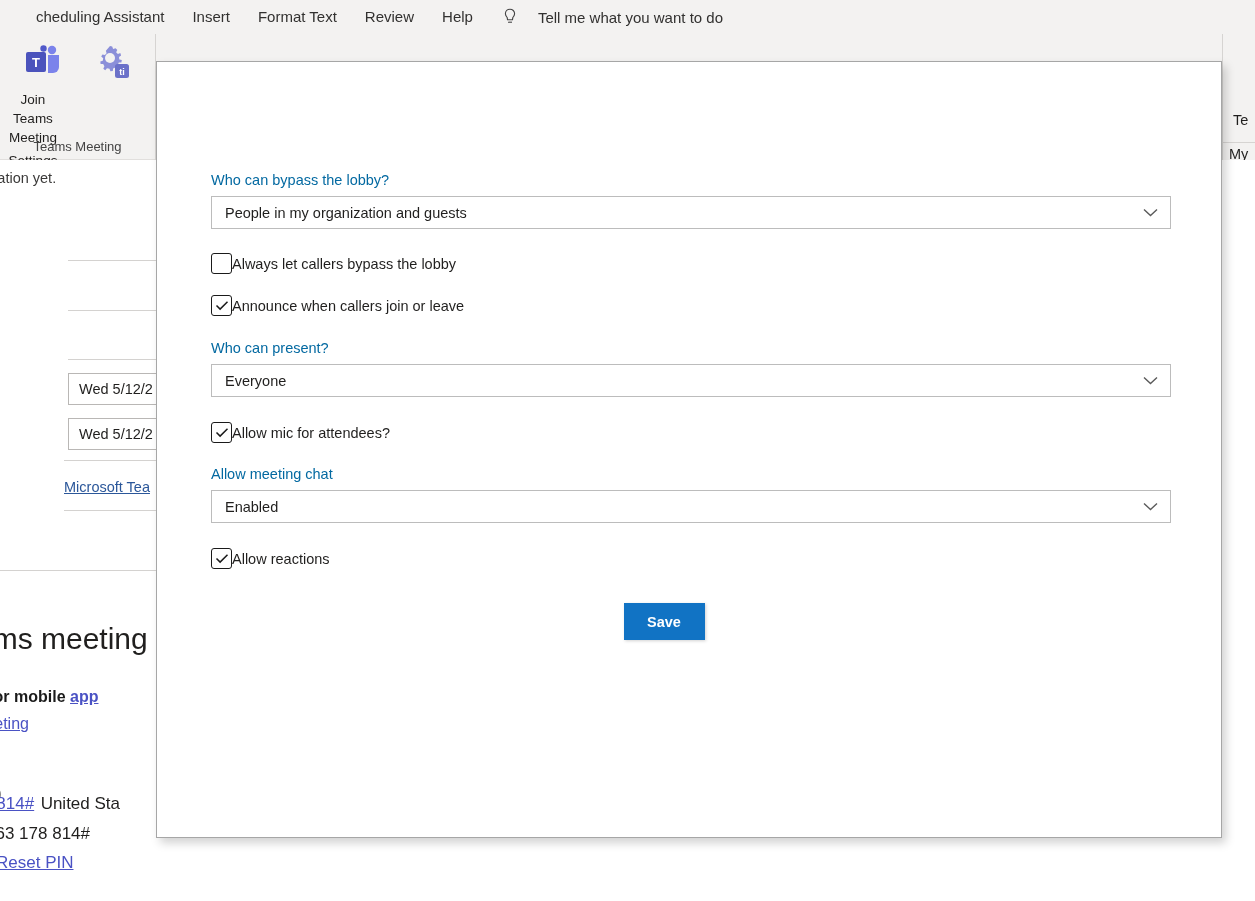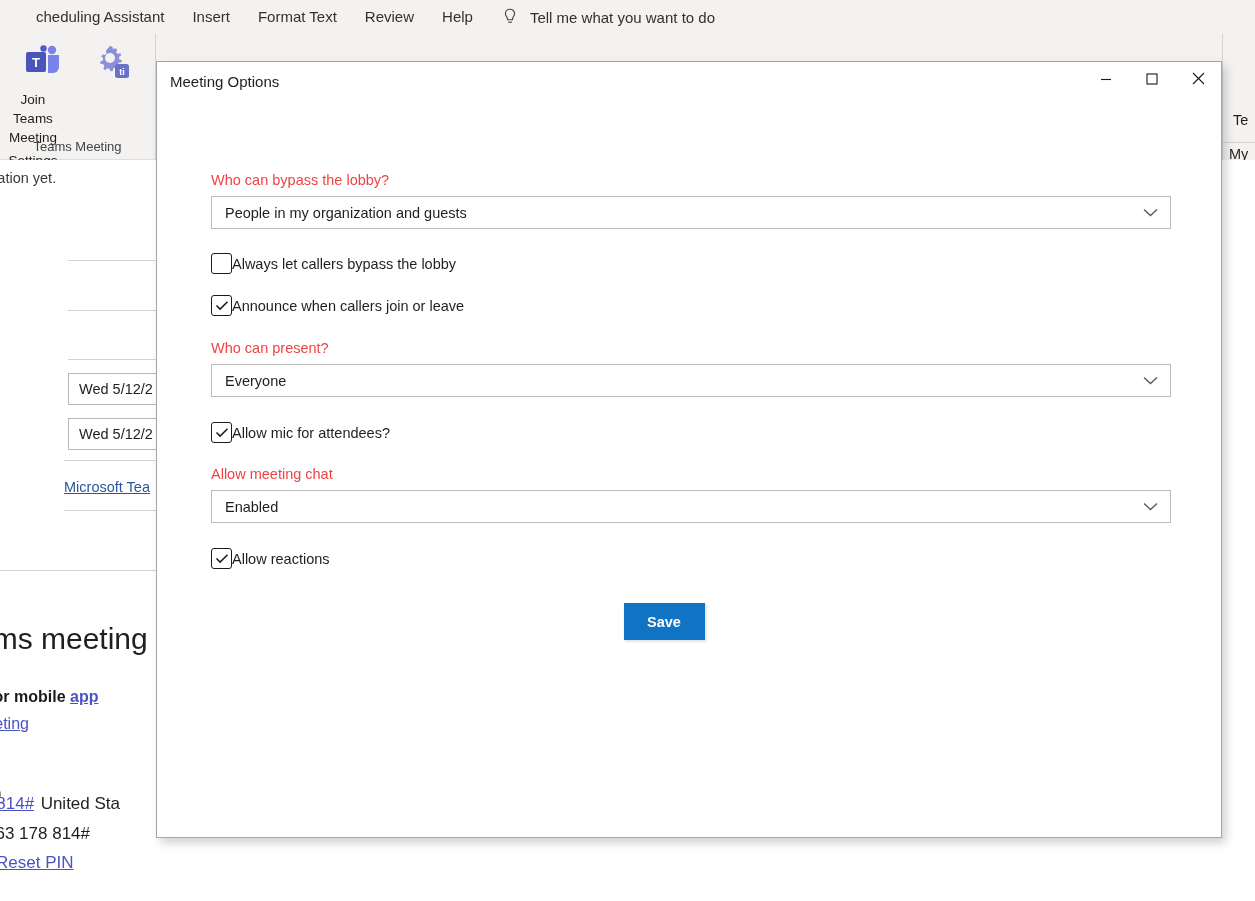--- a/index.html
+++ b/index.html
@@ -16,21 +16,21 @@
     position: absolute; left: 0; top: 0; width: 1255px; height: 34px;
     background: #f3f2f1;
   }
   .ol-menu-items {
     position: absolute; left: 0; top: 0; height: 34px;
     display: flex; align-items: center; gap: 0;
     font-size: 15px; color: #323130; white-space: nowrap; padding-left: 22px;
   }
   .ol-menu-item { padding: 0 14px; line-height: 34px; cursor: default; }
   .ol-tellme {
-    display: flex; align-items: center; gap: 13px; padding-left: 16px;
+    display: flex; align-items: center; gap: 21px; padding-left: 16px;
   }
   .bulb-icon { width: 14px; height: 18px; display:inline-block; position: relative; }
   .bulb-icon svg { display:block; }
 
   .ol-ribbon {
     position: absolute; left: 0; top: 34px; width: 1255px; height: 126px;
     background: #f3f2f1; border-bottom: 1px solid #e1dfdd;
   }
   .ribbon-group-teams {
     position: absolute; left: 0; top: 0; width: 156px; height: 126px;
@@ -97,21 +97,21 @@
   }
   .wincontrols { position: absolute; right: 0; top: 0; display: flex; }
   .wc {
     width: 46px; height: 36px; display: flex; align-items: center; justify-content: center;
     cursor: default;
   }
 
   .dlg-content { position: absolute; left: 0; top: 110px; width: 100%; }
 
   .opt-label {
-    font-size: 14.5px; color: #ef4444; margin-left: 54px; margin-bottom: 8px;
+    font-size: 14.5px; color: #0369a1; margin-left: 54px; margin-bottom: 8px;
   }
   .dd {
     margin-left: 54px; width: 960px; height: 33px;
     border: 1px solid #bcbcbc; background: #fff;
     display: flex; align-items: center; justify-content: space-between;
     padding: 0 12px 0 13px; font-size: 14.5px; color: #201f1e;
     cursor: default;
   }
   .dd-chev { color: #5a5a5a; display:flex; align-items:center; }
   .cb-row {
@@ -320,47 +320,20 @@
     <div class="body-text bt-bold" style="left:-4px; top:625px;">)</div>
     <div class="body-text" style="left:-32px; top:634px;">
       <span class="bt-big" style="color:#4a52c4; text-decoration:underline;">178814#</span>
       <span class="bt-big" style="margin-left:2px;">United Sta</span>
     </div>
     <div class="body-text bt-big" style="left:-14px; top:664px;">263 178 814#</div>
     <div class="body-text bt-big" style="left:-4px; top:693px; color:#4a52c4; text-decoration:underline;">Reset PIN</div>
   </div>
 
   <div class="dialog">
-    <div class="dlg-titlebar">
-      <div class="dlg-title">Meeting Options</div>
-      <div class="wincontrols">
-        <div class="wc">
-          <span>
-            <svg width="12" height="12" viewBox="0 0 12 12">
-                <line x1="1" y1="6.5" x2="11" y2="6.5" stroke="#1a1a1a" stroke-width="1.1"></line>
-              </svg>
-          </span>
-        </div>
-        <div class="wc">
-          <span>
-            <svg width="12" height="12" viewBox="0 0 12 12">
-                <rect x="1" y="1" width="10" height="10" fill="none" stroke="#1a1a1a" stroke-width="1.1"></rect>
-              </svg>
-          </span>
-        </div>
-        <div class="wc wc-close">
-          <span>
-            <svg width="13" height="13" viewBox="0 0 13 13">
-                <line x1="1" y1="1" x2="12" y2="12" stroke="#1a1a1a" stroke-width="1.1"></line>
-                <line x1="12" y1="1" x2="1" y2="12" stroke="#1a1a1a" stroke-width="1.1"></line>
-              </svg>
-          </span>
-        </div>
-      </div>
-    </div>
 
     <div class="dlg-content">
 
       <div class="opt-label">Who can bypass the lobby?</div>
       <div class="dd">
         <span>People in my organization and guests</span>
         <span class="dd-chev">
           <svg width="15" height="9" viewBox="0 0 15 9">
               <path d="M1 1.5L7.5 7.5 14 1.5" fill="none" stroke="#5a5a5a" stroke-width="1.4"></path>
             </svg>

